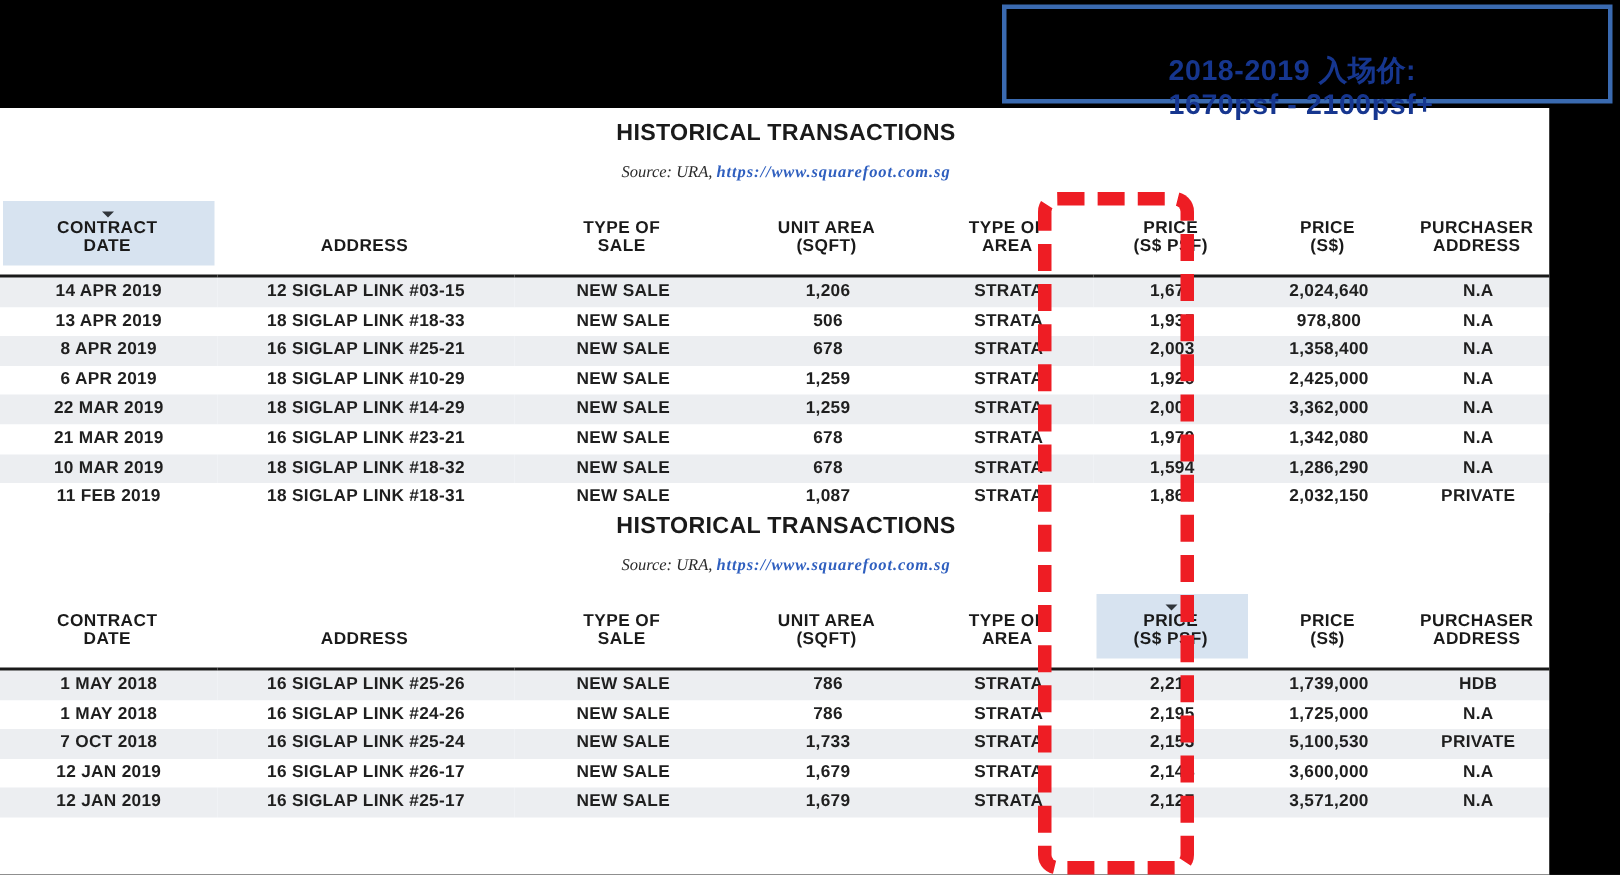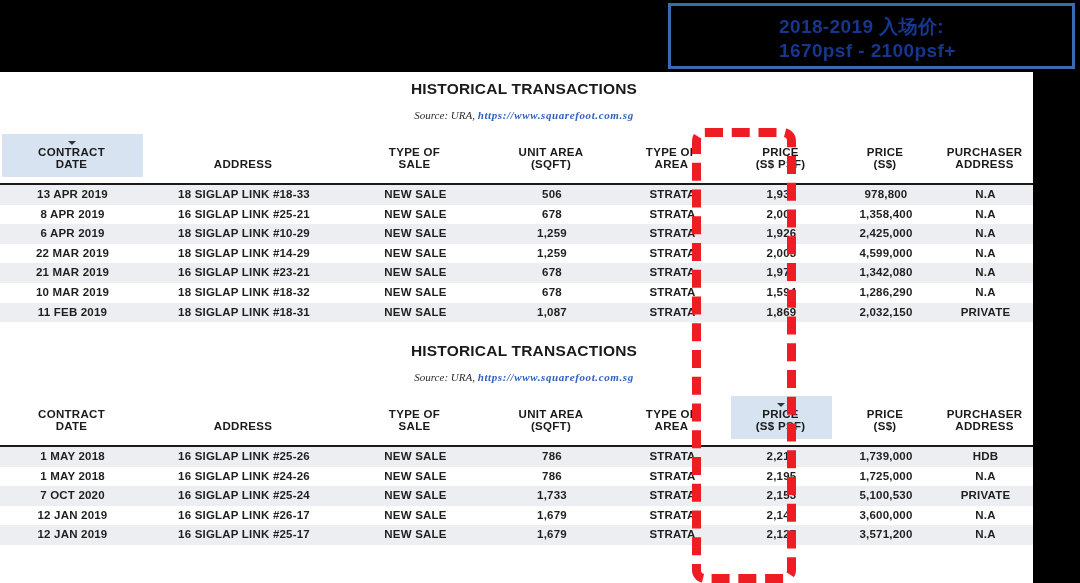--- a/index.html
+++ b/index.html
@@ -58,20 +58,21 @@
     box-sizing: border-box;
   }
   #callout .line {
     color: #16368f;
     font-weight: bold;
     font-size: 19px;
     letter-spacing: 0.4px;
     white-space: nowrap;
     position: absolute;
     left: 108px;
+    margin-top: 20px;
   }
   #callout .line1 { top: 8px; }
   #callout .line2 { top: 34px; }
 
   
   .block { position: absolute; left: 0; width: 1048px; }
   #block1 { top: 0px; }
   #block2 { top: 262px; }
 
   .tbl-title {
@@ -251,20 +252,30 @@
                 <span>ADDRESS</span>
               </span>
             </th>
           </tr>
           <tr class="rule-row">
             <td colspan="8"></td>
           </tr>
         </thead>
         <tbody>
             <tr>
+              <td>14 APR 2019</td>
+              <td>12 SIGLAP LINK #03-15</td>
+              <td>NEW SALE</td>
+              <td>1,206</td>
+              <td>STRATA</td>
+              <td>1,679</td>
+              <td>2,024,640</td>
+              <td>N.A</td>
+            </tr>
+            <tr>
               <td>13 APR 2019</td>
               <td>18 SIGLAP LINK #18-33</td>
               <td>NEW SALE</td>
               <td>506</td>
               <td>STRATA</td>
               <td>1,935</td>
               <td>978,800</td>
               <td>N.A</td>
             </tr>
             <tr>
@@ -287,21 +298,21 @@
               <td>2,425,000</td>
               <td>N.A</td>
             </tr>
             <tr>
               <td>22 MAR 2019</td>
               <td>18 SIGLAP LINK #14-29</td>
               <td>NEW SALE</td>
               <td>1,259</td>
               <td>STRATA</td>
               <td>2,003</td>
-              <td>4,599,000</td>
+              <td>3,362,000</td>
               <td>N.A</td>
             </tr>
             <tr>
               <td>21 MAR 2019</td>
               <td>16 SIGLAP LINK #23-21</td>
               <td>NEW SALE</td>
               <td>678</td>
               <td>STRATA</td>
               <td>1,979</td>
               <td>1,342,080</td>
@@ -425,21 +436,21 @@
               <td>1 MAY 2018</td>
               <td>16 SIGLAP LINK #24-26</td>
               <td>NEW SALE</td>
               <td>786</td>
               <td>STRATA</td>
               <td>2,195</td>
               <td>1,725,000</td>
               <td>N.A</td>
             </tr>
             <tr>
-              <td>7 OCT 2020</td>
+              <td>7 OCT 2018</td>
               <td>16 SIGLAP LINK #25-24</td>
               <td>NEW SALE</td>
               <td>1,733</td>
               <td>STRATA</td>
               <td>2,153</td>
               <td>5,100,530</td>
               <td>PRIVATE</td>
             </tr>
             <tr>
               <td>12 JAN 2019</td>

